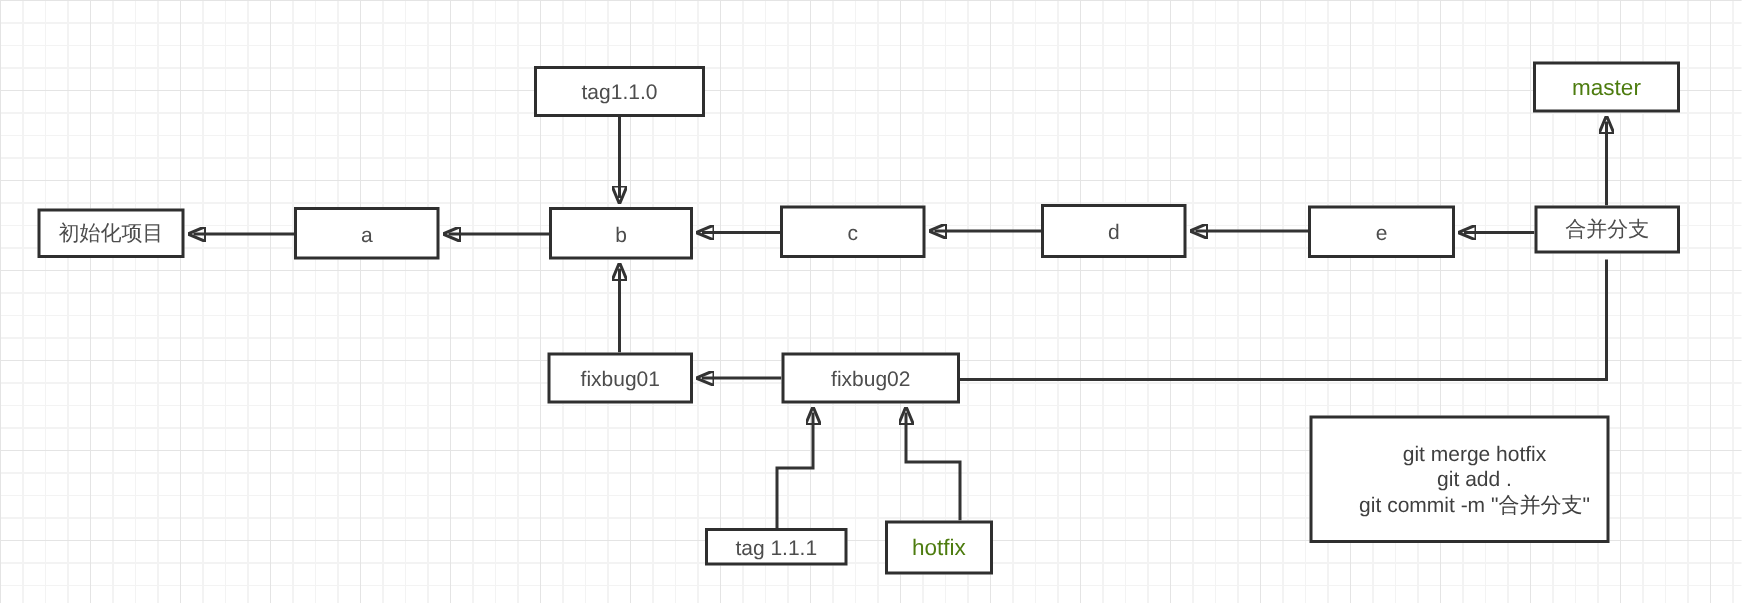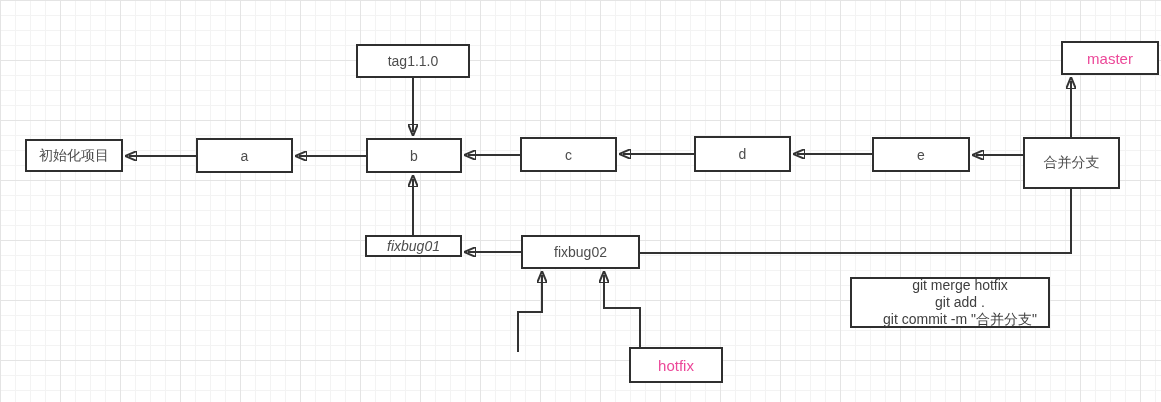--- a/index.html
+++ b/index.html
@@ -31,21 +31,21 @@
     box-sizing: border-box;
     background: #ffffff;
     border: 2px solid #2f2f2f;
     display: flex;
     align-items: center;
     justify-content: center;
     font-size: 14px;
     color: #4d4d4d;
     white-space: nowrap;
   }
-  .node.red { color: #ec4899; font-size: 15px; margin-left: 39px; }
+  .node.red { color: #4d7c0f; font-size: 15px; }
   .note {
     flex-direction: column;
     line-height: 17px;
     font-size: 14px;
     color: #3f3f3f;
     text-align: center;
   }
   .watermark {
     position: absolute;
     left: 984px;
@@ -84,30 +84,31 @@
     <path d="M518,352 L518,312 L542,312 L542,275" marker-end="url(#ah)"></path>
     <path d="M640,347 L640,308 L604,308 L604,275" marker-end="url(#ah)"></path>
   </svg>
 
   <div class="node" style="left:25px; top:139px; width:98px; height:33px;font-family:Liberation Mono, monospace;">初始化项目</div>
   <div class="node" style="left:196px; top:138px; width:97px; height:35px;">a</div>
   <div class="node" style="left:366px; top:138px; width:96px; height:35px;">b</div>
   <div class="node" style="left:520px; top:137px; width:97px; height:35px;">c</div>
   <div class="node" style="left:694px; top:136px; width:97px; height:36px;">d</div>
   <div class="node" style="left:872px; top:137px; width:98px; height:35px;">e</div>
-  <div class="node" style="left:1023px; top:137px; width:97px; height:52px;">合并分支</div>
+  <div class="node" style="left:1023px; top:137px; width:97px; height:32px;">合并分支</div>
 
   <div class="node red" style="left:1022px; top:41px; width:98px; height:34px;">master</div>
   <div class="node" style="left:356px; top:44px; width:114px; height:34px;">tag1.1.0</div>
 
-  <div class="node" style="left:365px; top:235px; width:97px; height:22px;font-style:italic;">fixbug01</div>
+  <div class="node" style="left:365px; top:235px; width:97px; height:34px;">fixbug01</div>
   <div class="node" style="left:521px; top:235px; width:119px; height:34px;">fixbug02</div>
 
-  <div class="node red" style="left:590px; top:347px; width:94px; height:36px;">hotfix</div>
+  <div class="node" style="left:470px; top:352px; width:95px; height:25px;">tag 1.1.1</div>
+  <div class="node red" style="left:590px; top:347px; width:72px; height:36px;">hotfix</div>
 
-  <div class="node note" style="left:850px; top:277px; width:200px; height:51px;padding-left:20px;">
+  <div class="node note" style="left:873px; top:277px; width:200px; height:85px;padding-left:20px;">
     <div>git merge hotfix</div>
     <div>git add .</div>
     <div>git commit -m "合并分支"</div>
   </div>
 
 
 </div>
 
 </body></html>

